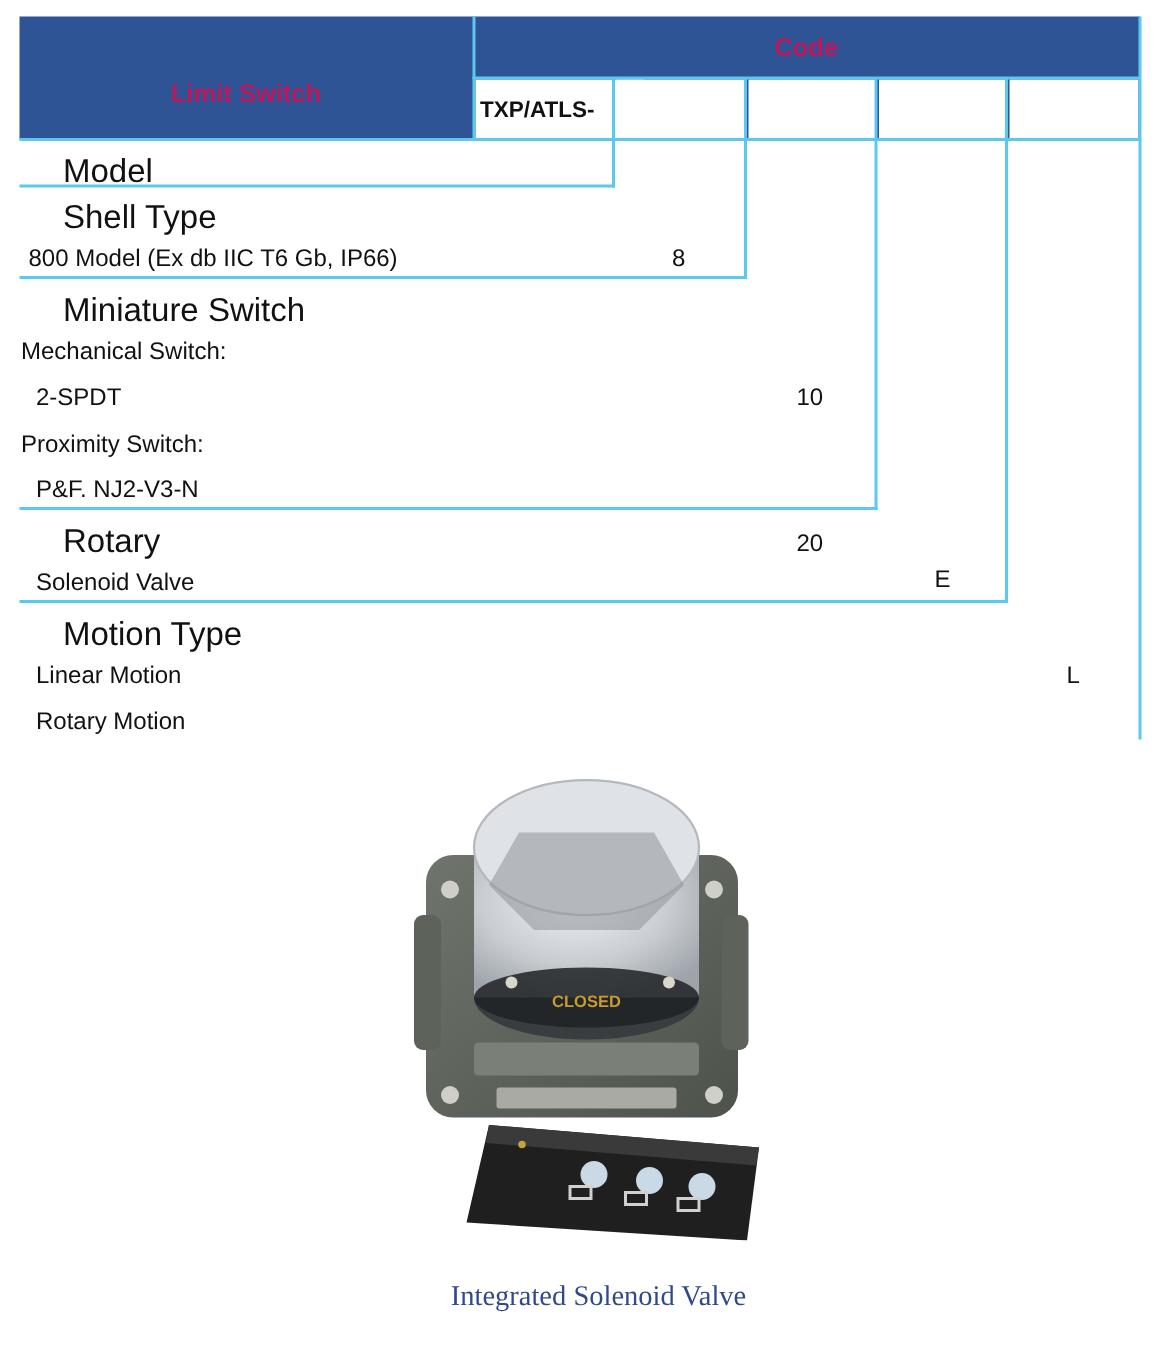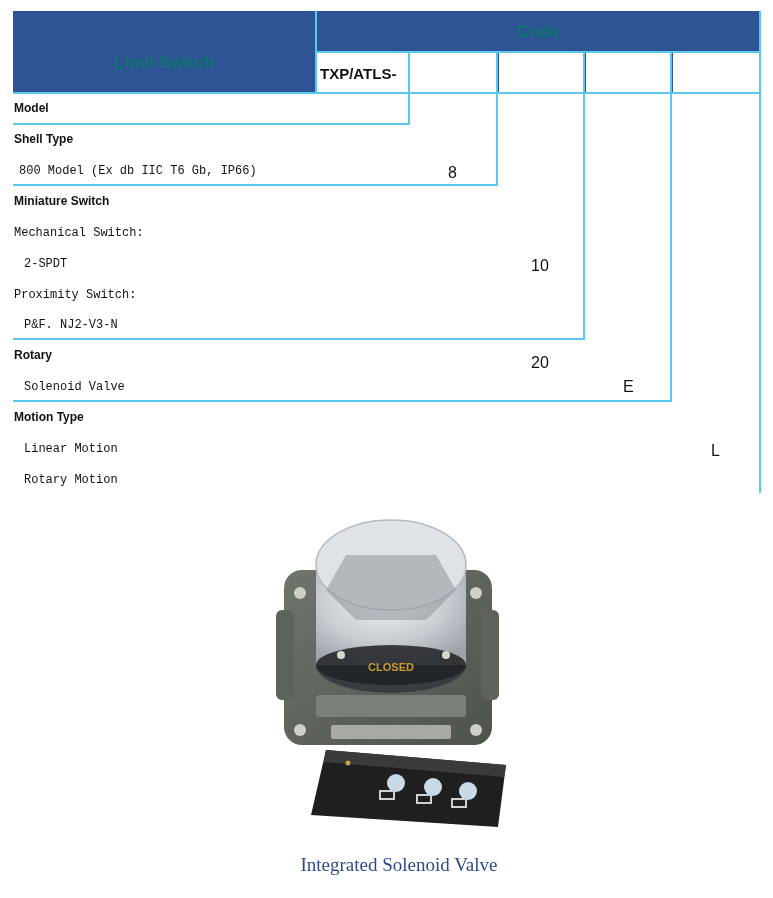--- a/index.html
+++ b/index.html
@@ -1,24 +1,24 @@
 <!DOCTYPE html>
 <html><head>
 <meta charset="utf-8">
 <style>
   html, body { margin: 0; padding: 0; background: #ffffff; }
   body { width: 773px; height: 898px; position: relative; overflow: hidden; font-family: "Liberation Sans", sans-serif; color: #111; }
   .abs { position: absolute; }
   .hdr-blue { background: #2f5496; }
-  .hdr-title { color: #0f766e; font-weight: bold; font-size: 17px; display: flex; align-items: center; justify-content: center; }
+  .hdr-title { color: #be185d; font-weight: bold; font-size: 17px; display: flex; align-items: center; justify-content: center; }
   .cell { background: #ffffff; }
   .vline { position: absolute; width: 2px; background: #5bc8ef; }
   .hline { position: absolute; height: 2px; background: #5bc8ef; }
-  .sect { font-weight: bold; font-size: 12px; }
-  .item { font-size: 12px; font-family: Liberation Mono, monospace; }
+  .sect { font-weight: normal; font-size: 22px; margin-left: 28px; }
+  .item { font-size: 16px; }
   .code { font-size: 16px; }
   .caption { font-family: "Liberation Serif", serif; color: #2f4a8a; font-size: 19px; }
 </style>
 </head>
 <body>
 
 <div class="abs hdr-blue" style="left:13px; top:11px; width:747px; height:82px;"></div>
 <div class="abs hdr-title" style="left:13px; top:11px; width:302px; height:104px;">
   <span>Limit Switch</span>
 </div>

